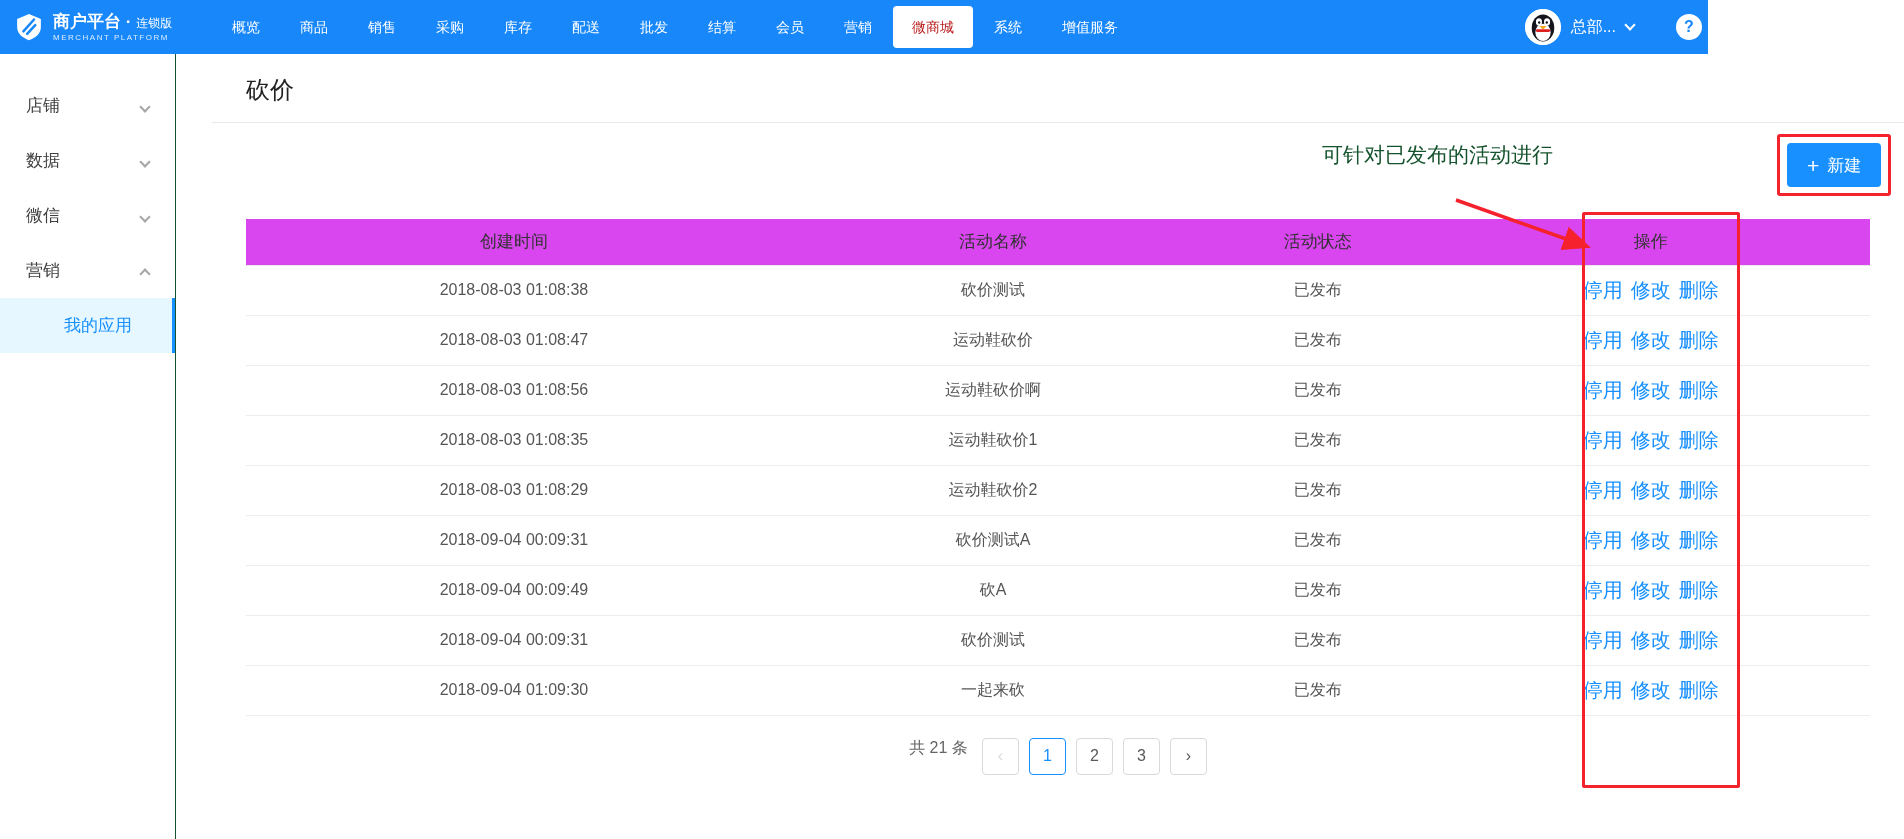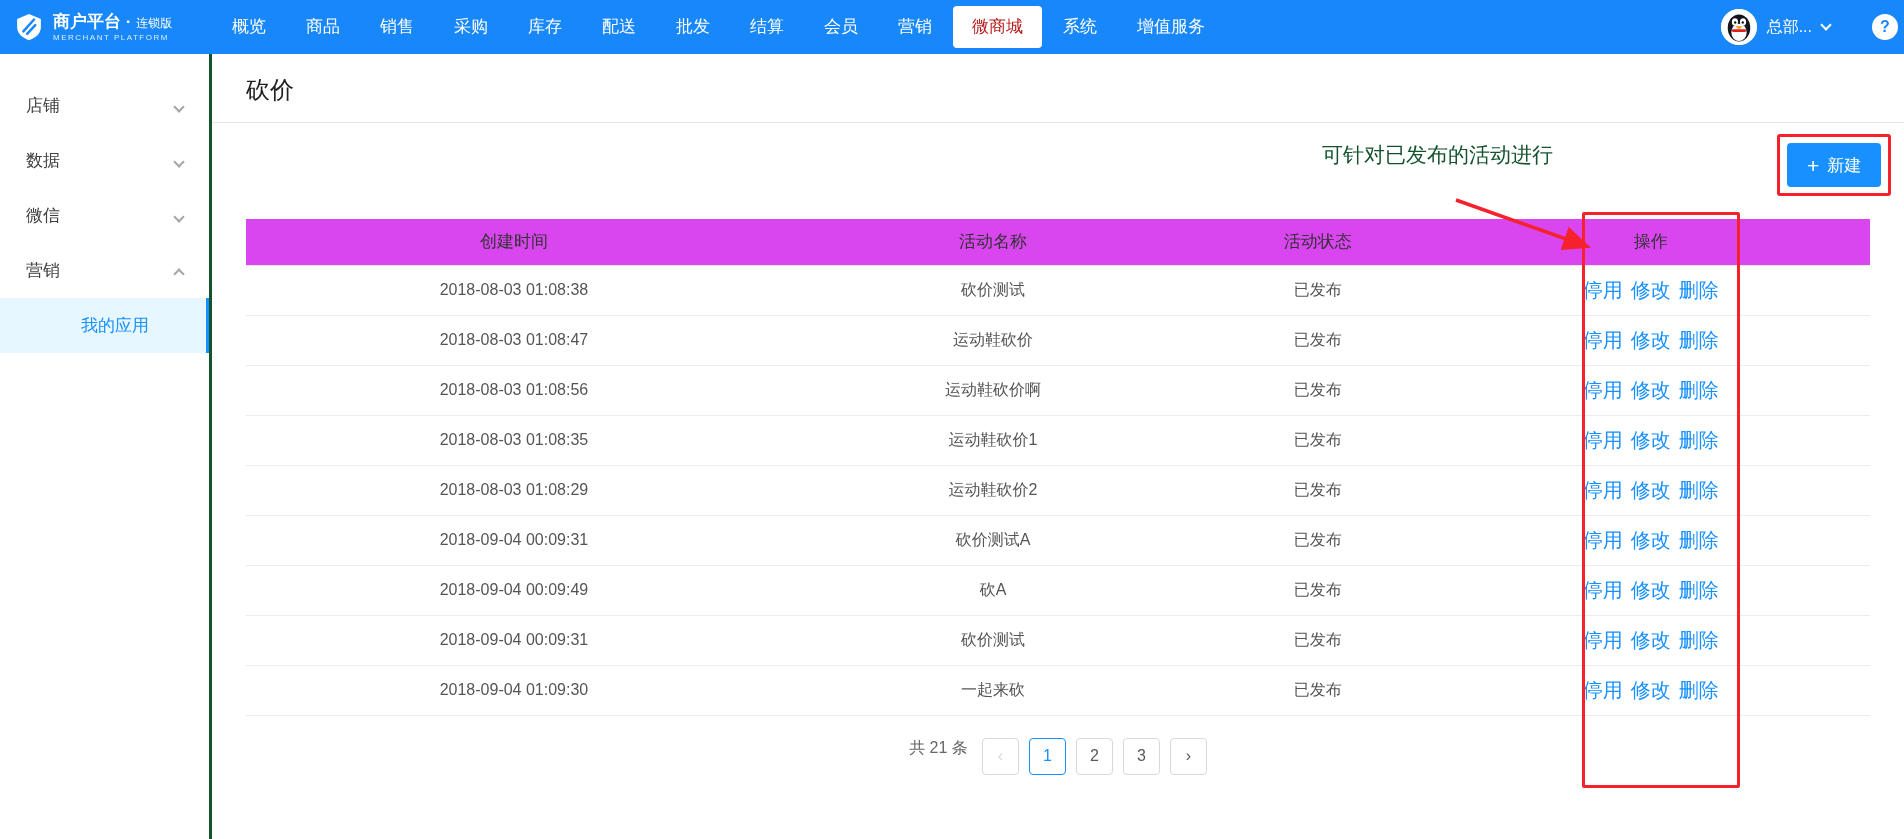--- a/index.html
+++ b/index.html
@@ -1,48 +1,48 @@
 <!DOCTYPE html>
 <html><head>
 <meta charset="utf-8">
 <style>
   * { box-sizing: border-box; }
   html,body { margin:0; padding:0; width:1904px; height:839px; overflow:hidden;
     font-family:"Liberation Sans","DejaVu Sans",sans-serif; background:#fff; position:relative; }
 
   
-  .topbar{position:fixed;top:0;left:0;width:1904px;height:54px;background:#1787fa;
+  .topbar{position:fixed;top:0;left:0;width:1708px;height:54px;background:#1787fa;
     display:flex;align-items:center;color:#fff;z-index:20;}
   .logo{width:212px;display:flex;align-items:center;gap:9px;padding-left:14px;}
   .logo-icon svg{display:block;}
   .logo-title{font-size:17px;font-weight:bold;line-height:18px;white-space:nowrap;}
   .logo-edition{font-size:12px;font-weight:normal;}
   .logo-caption{font-size:8px;letter-spacing:1.5px;opacity:.85;margin-top:1px;}
   .nav{display:flex;align-items:center;height:100%;}
-  .nav-item{color:#fff;font-size:17px;padding:0 19px;height:42px;line-height:42px;
+  .nav-item{color:#fff;font-size:14px;padding:0 19px;height:42px;line-height:42px;
     margin:6px 1px;border-radius:4px;cursor:pointer;white-space:nowrap;}
   .nav-item.active{background:#fff;color:#b91c1c;}
   .user{margin-left:auto;margin-right:74px;display:flex;align-items:center;gap:10px;cursor:pointer;}
   .avatar{width:36px;height:36px;border-radius:50%;overflow:hidden;background:#fff;flex:0 0 auto;}
   .user-name{font-size:16px;}
   .chev{display:inline-block;width:9px;height:9px;border-right:2px solid #999;
     border-bottom:2px solid #999;transform:rotate(45deg);}
   .chev.white{border-color:#fff;width:8px;height:8px;margin-top:-4px;}
   .help{position:absolute;right:6px;top:14px;width:26px;height:26px;border-radius:50%;
     background:#fff;color:#1787fa;font-weight:bold;font-size:16px;display:flex;
     align-items:center;justify-content:center;cursor:pointer;}
 
   
-  .sidebar{position:fixed;top:54px;left:0;width:212px;bottom:0;background:#fff;
-    border-right:3px solid #14532d;padding-top:24px;z-index:10;}
+  .sidebar{position:fixed;top:54px;left:0;width:176px;bottom:0;background:#fff;
+    border-right:1px solid #14532d;padding-top:24px;z-index:10;}
   .side-item{height:55px;display:flex;align-items:center;justify-content:space-between;
     padding:0 26px;font-size:17px;color:#404040;cursor:pointer;}
   .side-item .chev{width:8px;height:8px;border-color:#a6a6a6;margin-top:3px;}
   .side-item.expanded .chev{transform:rotate(-135deg);margin-top:6px;}
-  .side-sub{height:55px;display:flex;align-items:center;padding-left:81px;font-size:17px;
+  .side-sub{height:55px;display:flex;align-items:center;padding-left:64px;font-size:17px;
     color:#1890ff;background:#e6f7ff;border-right:3px solid #1890ff;cursor:pointer;}
 
   
   .content{margin-left:212px;padding:54px 34px 0 34px;}
   .page-title-row{margin:0 -34px;padding:20px 34px 16px 34px;border-bottom:1px solid #e8e8e8;}
   .page-title{font-size:24px;color:#222;font-weight:500;margin:0;}
   .toolbar-spacer{height:96px;}
 
   .data-table{width:100%;border-collapse:collapse;table-layout:fixed;}
   .data-table th{background:#d946ef;height:46px;font-size:17px;color:#333;font-weight:500;

